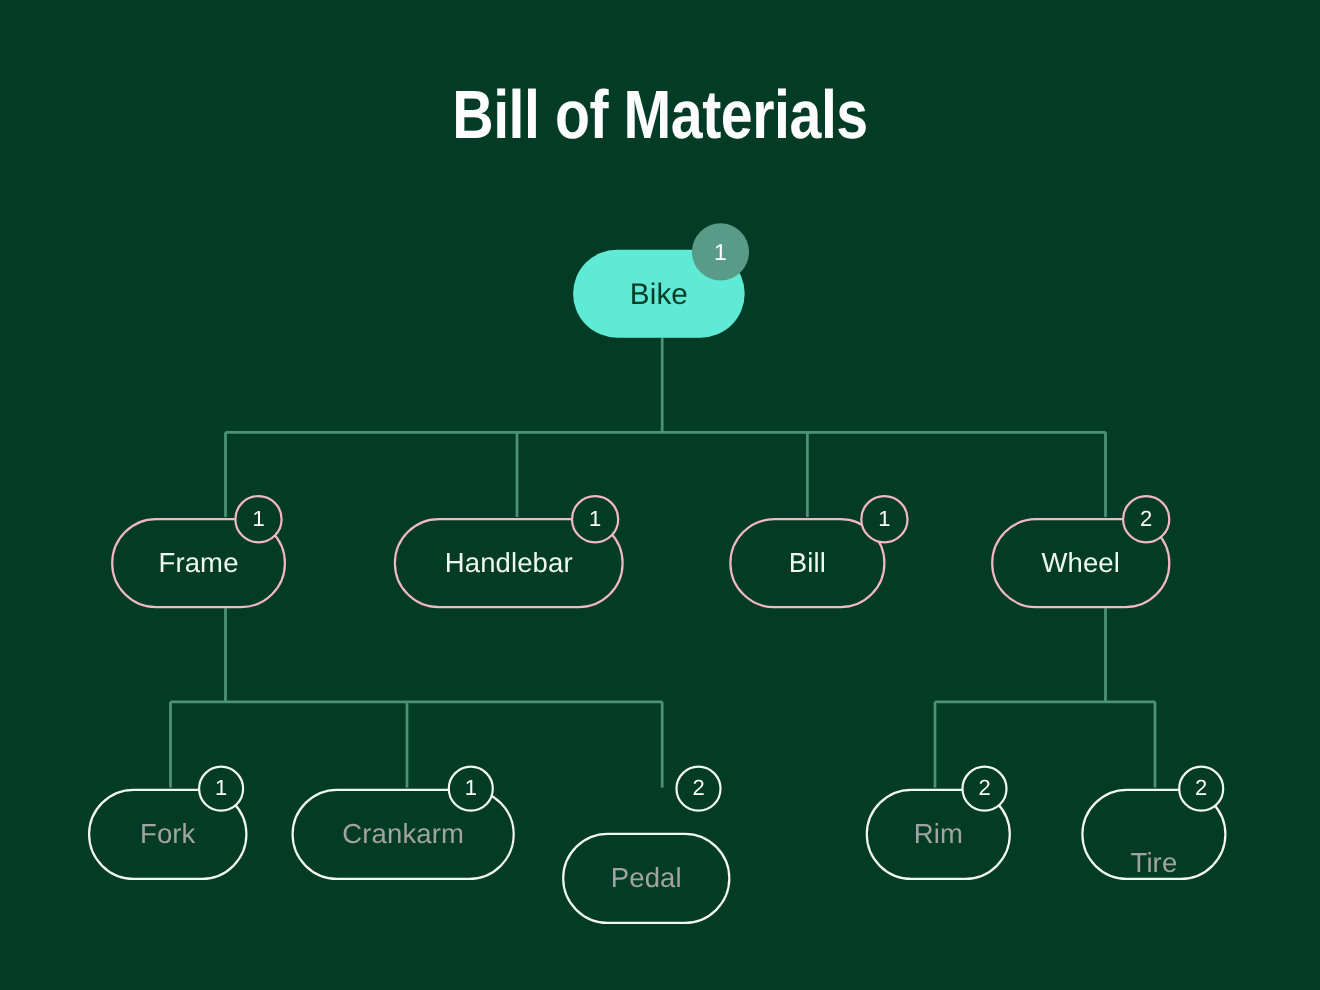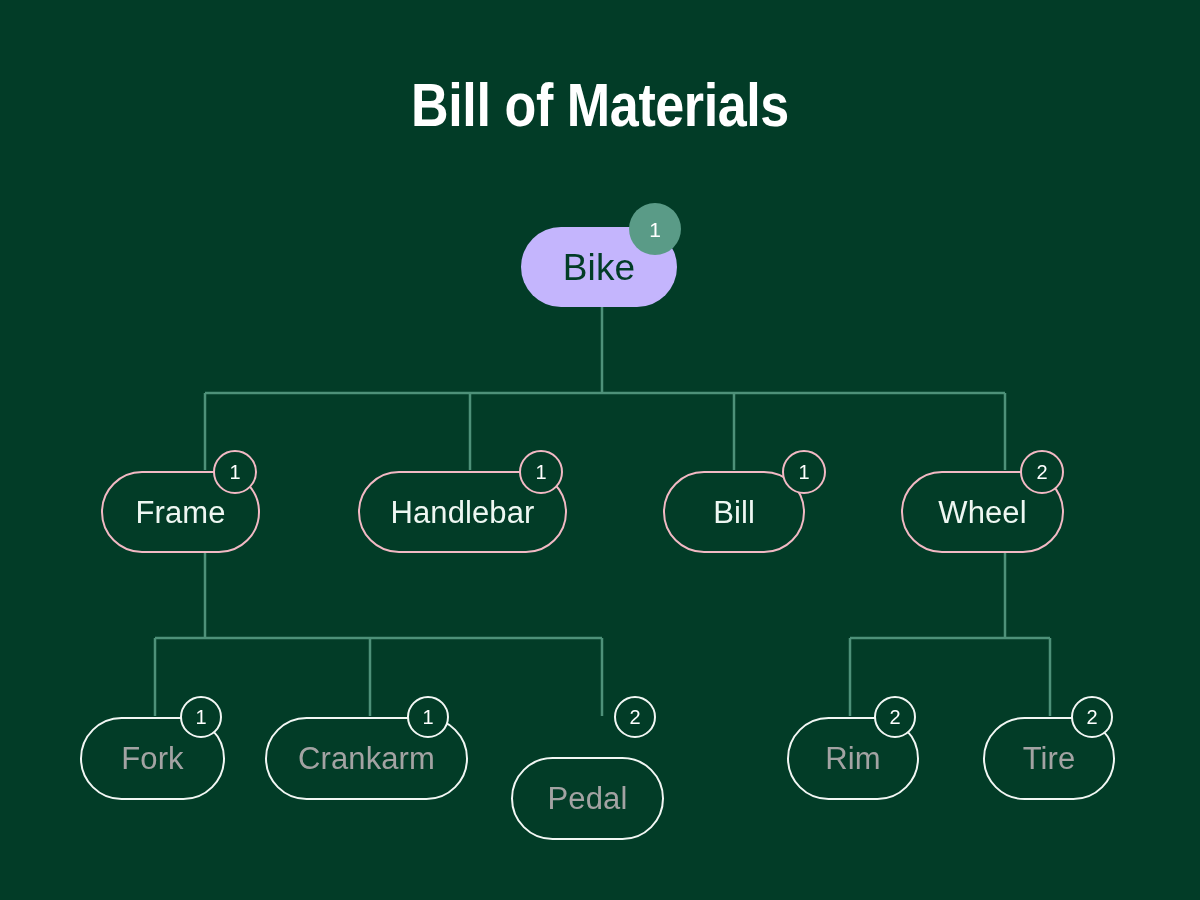--- a/index.html
+++ b/index.html
@@ -48,30 +48,30 @@
   }
   
   .node {
     position: absolute;
     box-sizing: border-box;
     border-radius: 999px;
     display: flex;
     align-items: center;
     justify-content: center;
     color: #ffffff;
-    font-size: 31px;
+    font-size: 25px;
     font-weight: 400;
     letter-spacing: 0.1px;
     white-space: nowrap;
   }
   .node.root {
-    background: #c4b5fd;
+    background: #5eead4;
     border: none;
     color: #023c27;
-    font-size: 37px;
+    font-size: 27px;
     font-weight: 500;
     align-items: center;
   }
   .node.pink {
     background: transparent;
     border: 2px solid #f2b9c4;
     color: #eef7f2;
   }
   .node.white {
     background: transparent;
@@ -197,20 +197,20 @@
     <span>2</span>
   </div>
 
   <div class="node white" style="left:787px; top:717px; width:132px; height:83px;">
     <span class="label">Rim</span>
   </div>
   <div class="badge white" style="left:874px; top:696px; width:42px; height:42px;">
     <span>2</span>
   </div>
 
-  <div class="node white" style="left:983px; top:717px; width:132px; height:83px;">
+  <div class="node white" style="left:983px; top:717px; width:132px; height:83px;align-items:flex-end;">
     <span class="label">Tire</span>
   </div>
   <div class="badge white" style="left:1071px; top:696px; width:42px; height:42px;">
     <span>2</span>
   </div>
 
 </div>
 
 </body></html>

